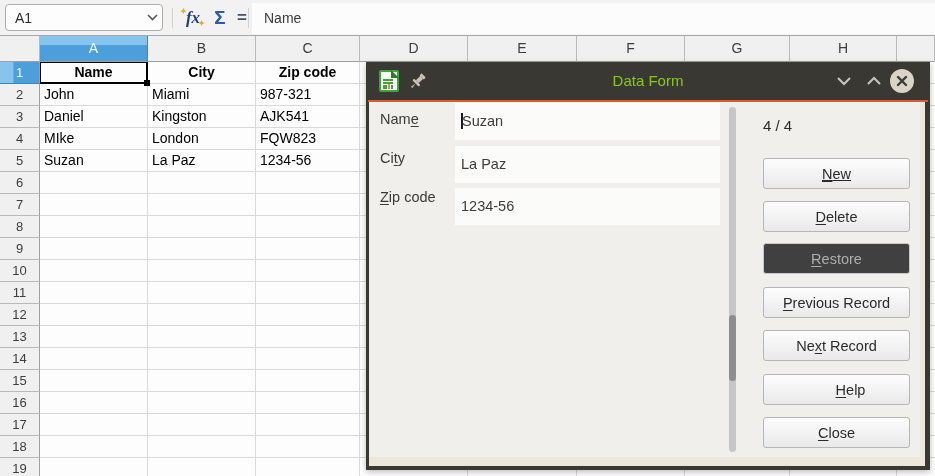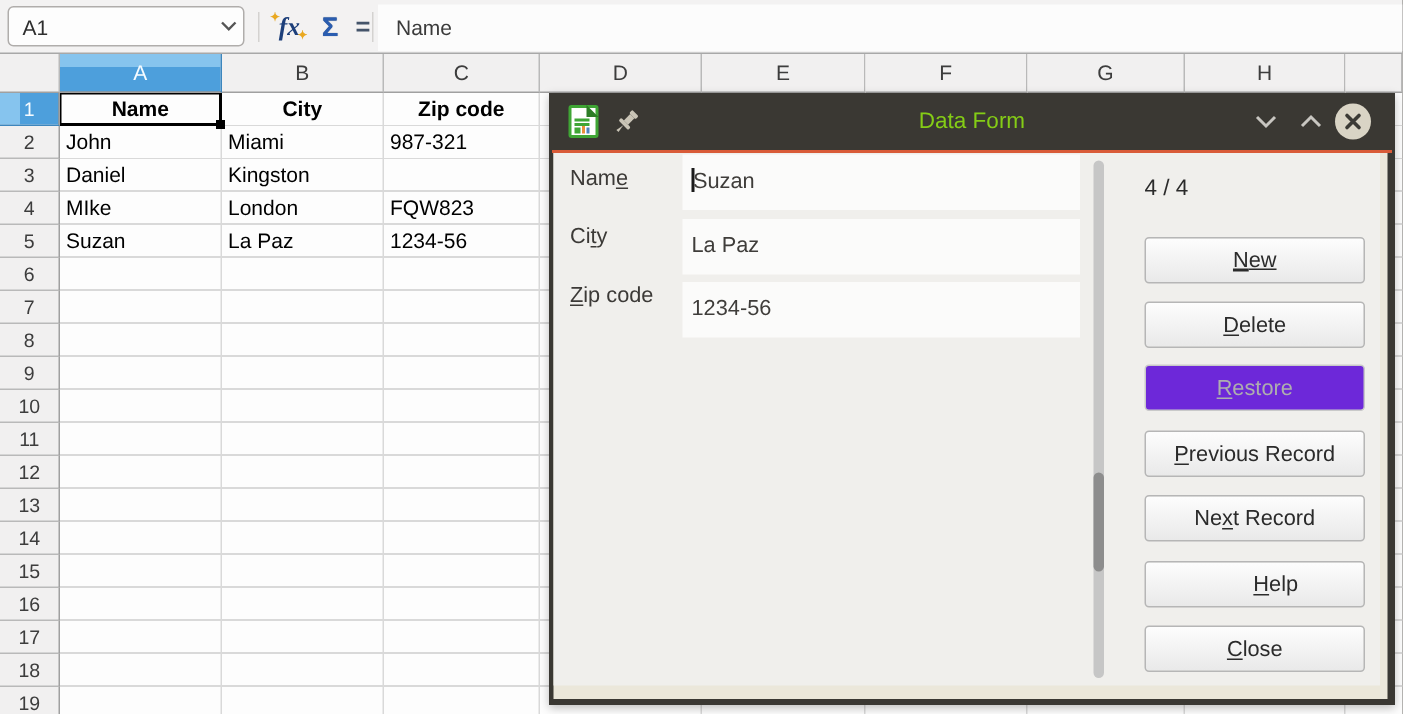--- a/index.html
+++ b/index.html
@@ -60,21 +60,21 @@
   .frow-label { position:absolute; left:11px; font-size:14.5px; color:#3c3a37; }
   .finput { position:absolute; left:86px; width:265px; height:37px; background:#fbfbfa; font-size:14.5px; color:#3f3d3a; line-height:37px; padding-left:6px; white-space:nowrap; overflow:hidden; }
   .caret { display:inline-block; width:2px; height:16px; background:#1a1a1a; vertical-align:-3px; margin-right:-1px; }
   u { text-decoration:underline; text-underline-offset:2px; }
 
   #dscroll { position:absolute; left:360px; top:5px; width:7px; height:345px; background:#c6c6c6; border-radius:4px; }
   #dscroll .thumb { position:absolute; left:0; top:208px; width:7px; height:66px; background:#8d8d8d; border-radius:4px; }
 
   #counter { position:absolute; left:394px; top:15px; font-size:15px; color:#2b2b2b; }
   .dbtn { position:absolute; left:394px; width:147px; height:31px; background:linear-gradient(to bottom,#fdfdfd,#e9e9e9); border:1px solid #b6b6b6; border-radius:3px; font-family:"Liberation Sans", sans-serif; font-size:14.5px; color:#2b2b2b; }
-  .dbtn:disabled { color:#aeaeae; border-color:#c9c9c9; background:#6d28d9; }
+  .dbtn:disabled { color:#aeaeae; border-color:#c9c9c9; background:#404040; }
 </style>
 </head>
 <body>
 
 <div id="app">
 
   <div id="topbar">
     <div id="namebox">
       <span class="nb-text">A1</span>
       <span class="nb-chev">
@@ -103,20 +103,21 @@
       <div class="vline" style="left: 789px;"></div>
       <div class="vline" style="left: 896px;"></div>
       <div class="cell hdr" style="left: 40px; top: 0px; width: 107px;">Name</div>
       <div class="cell hdr" style="left: 148px; top: 0px; width: 107px;">City</div>
       <div class="cell hdr" style="left: 256px; top: 0px; width: 103px;">Zip code</div>
       <div class="cell" style="left: 40px; top: 22px; width: 107px;">John</div>
       <div class="cell" style="left: 148px; top: 22px; width: 107px;">Miami</div>
       <div class="cell" style="left: 256px; top: 22px; width: 103px;">987-321</div>
       <div class="cell" style="left: 40px; top: 44px; width: 107px;">Daniel</div>
       <div class="cell" style="left: 148px; top: 44px; width: 107px;">Kingston</div>
+      <div class="cell" style="left: 256px; top: 44px; width: 103px;">AJK541</div>
       <div class="cell" style="left: 40px; top: 66px; width: 107px;">MIke</div>
       <div class="cell" style="left: 148px; top: 66px; width: 107px;">London</div>
       <div class="cell" style="left: 256px; top: 66px; width: 103px;">FQW823</div>
       <div class="cell" style="left: 40px; top: 88px; width: 107px;">Suzan</div>
       <div class="cell" style="left: 148px; top: 88px; width: 107px;">La Paz</div>
       <div class="cell" style="left: 256px; top: 88px; width: 103px;">1234-56</div>
       <div id="cellcursor" style="left: 39px; top: -1px; width: 109px; height: 23px;">
         <div class="handle"></div>
       </div>
     </div>

